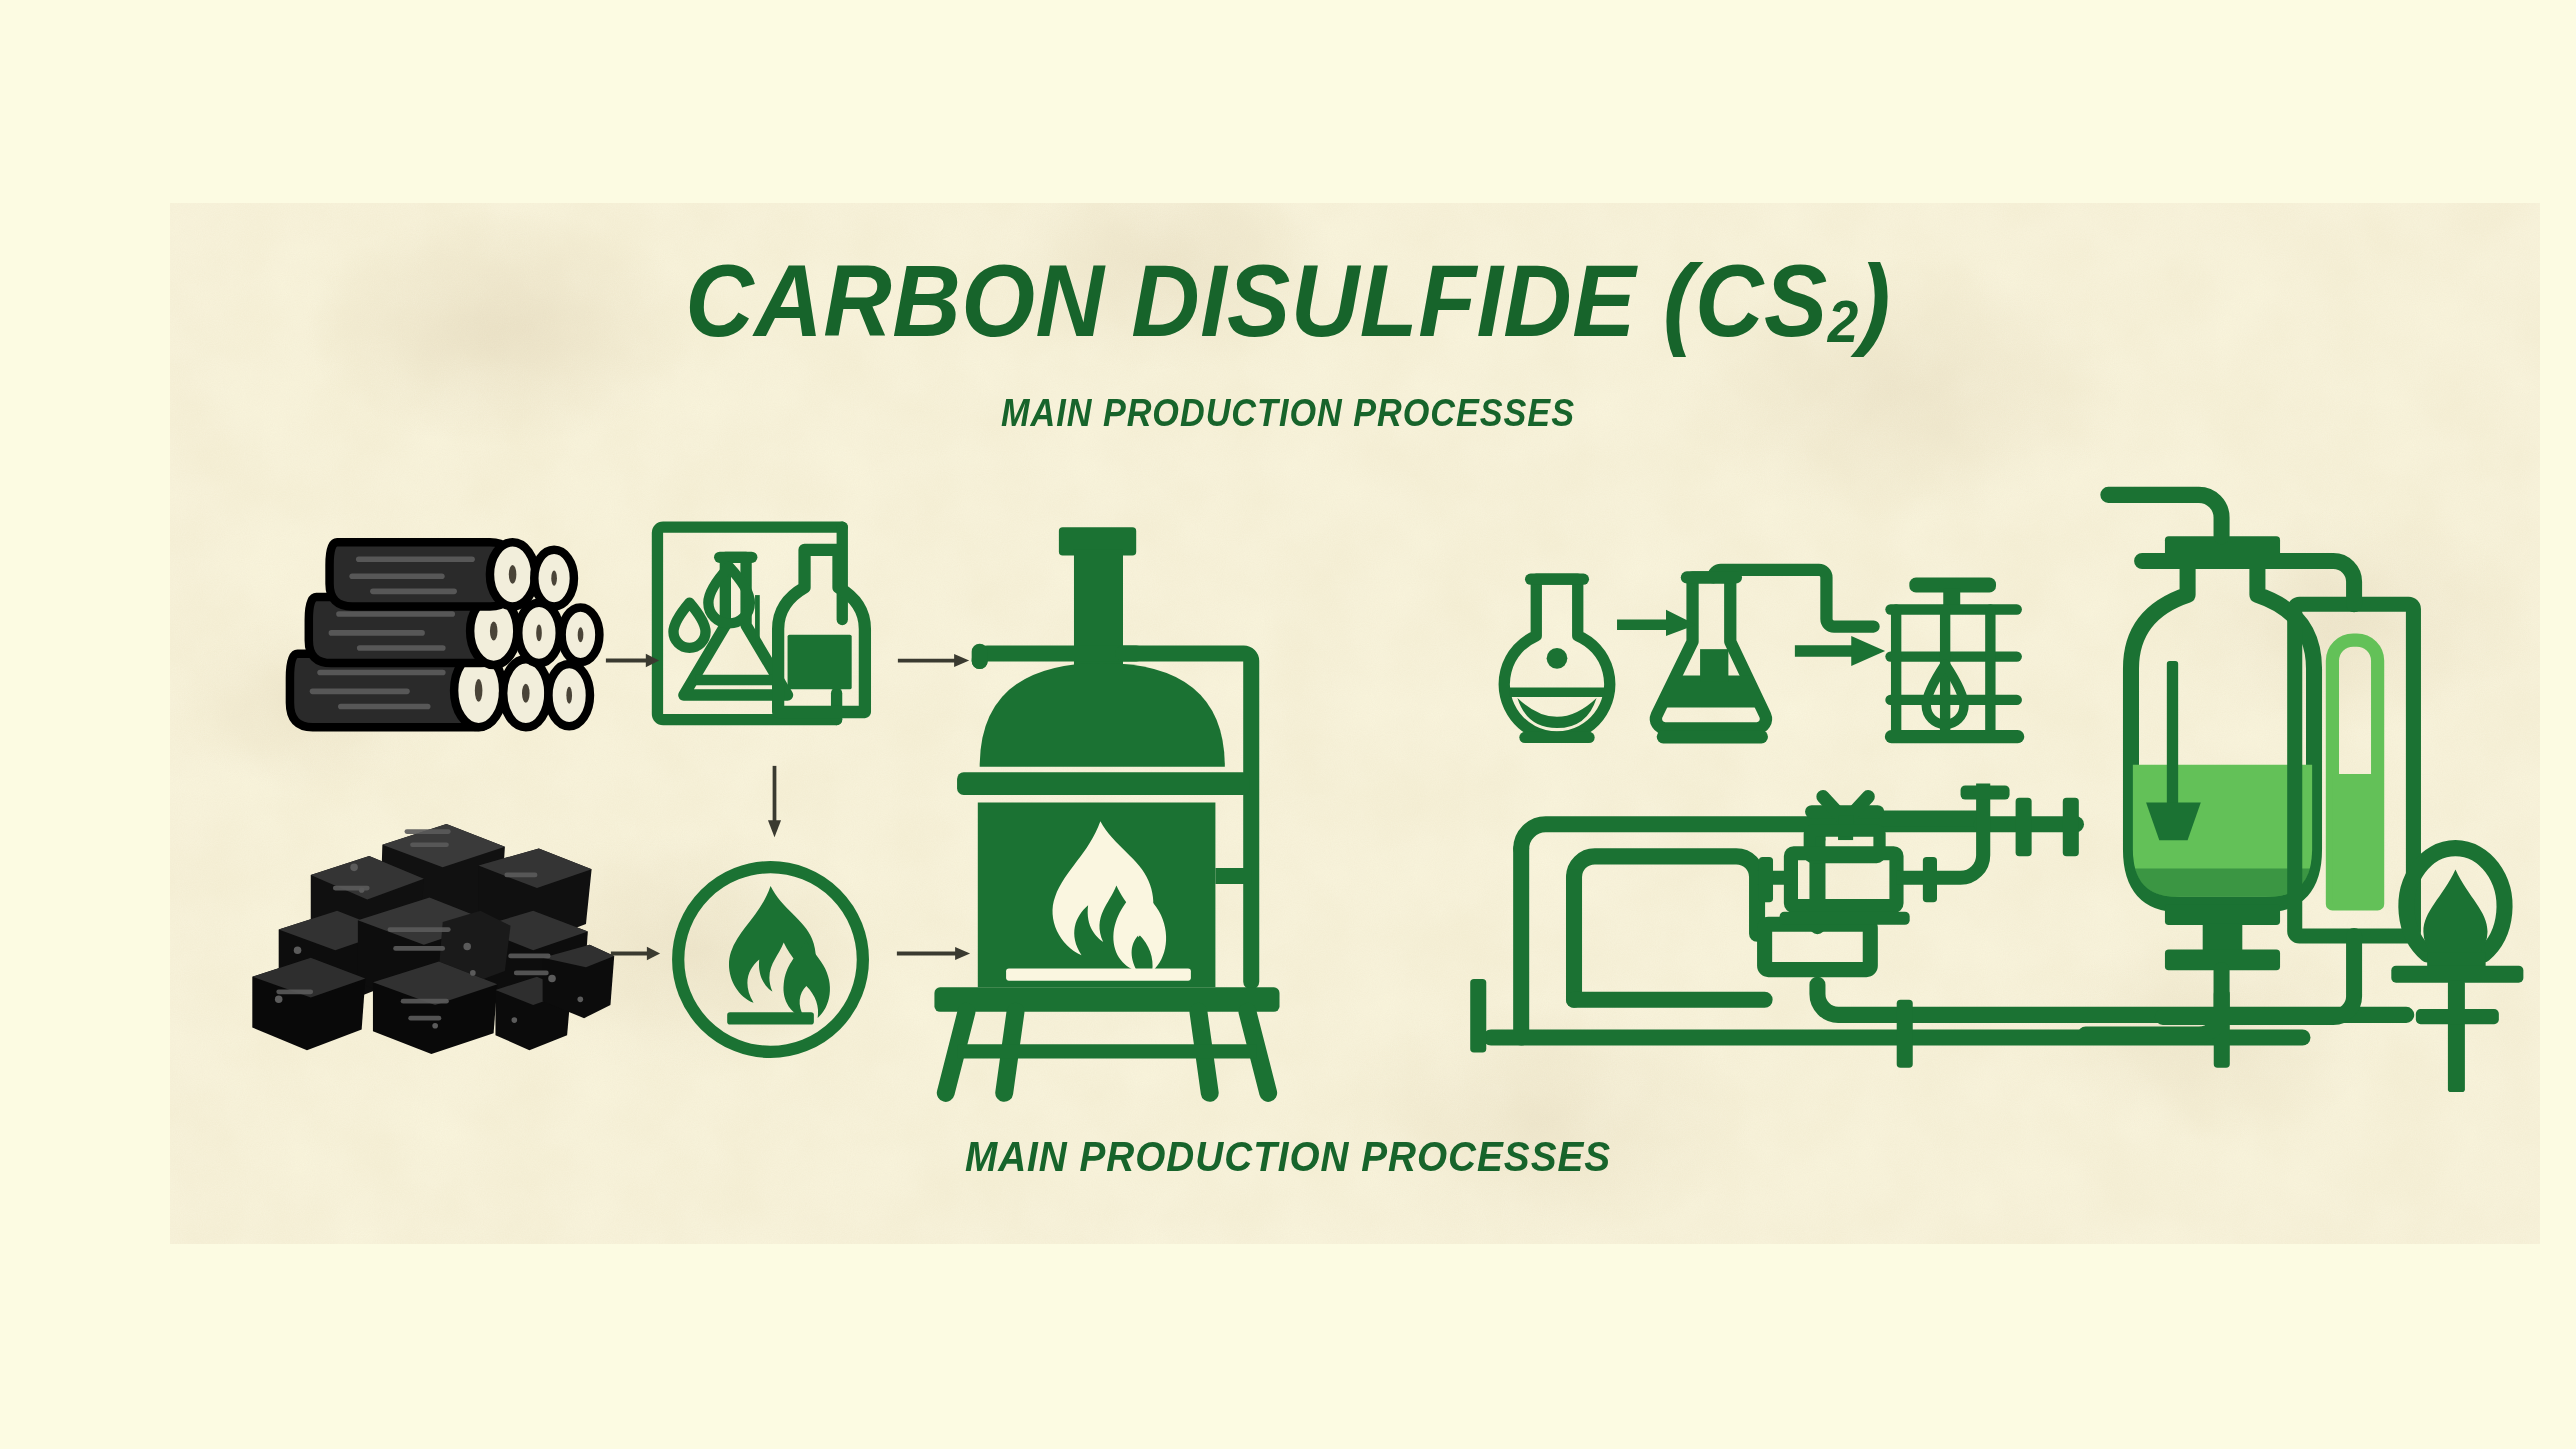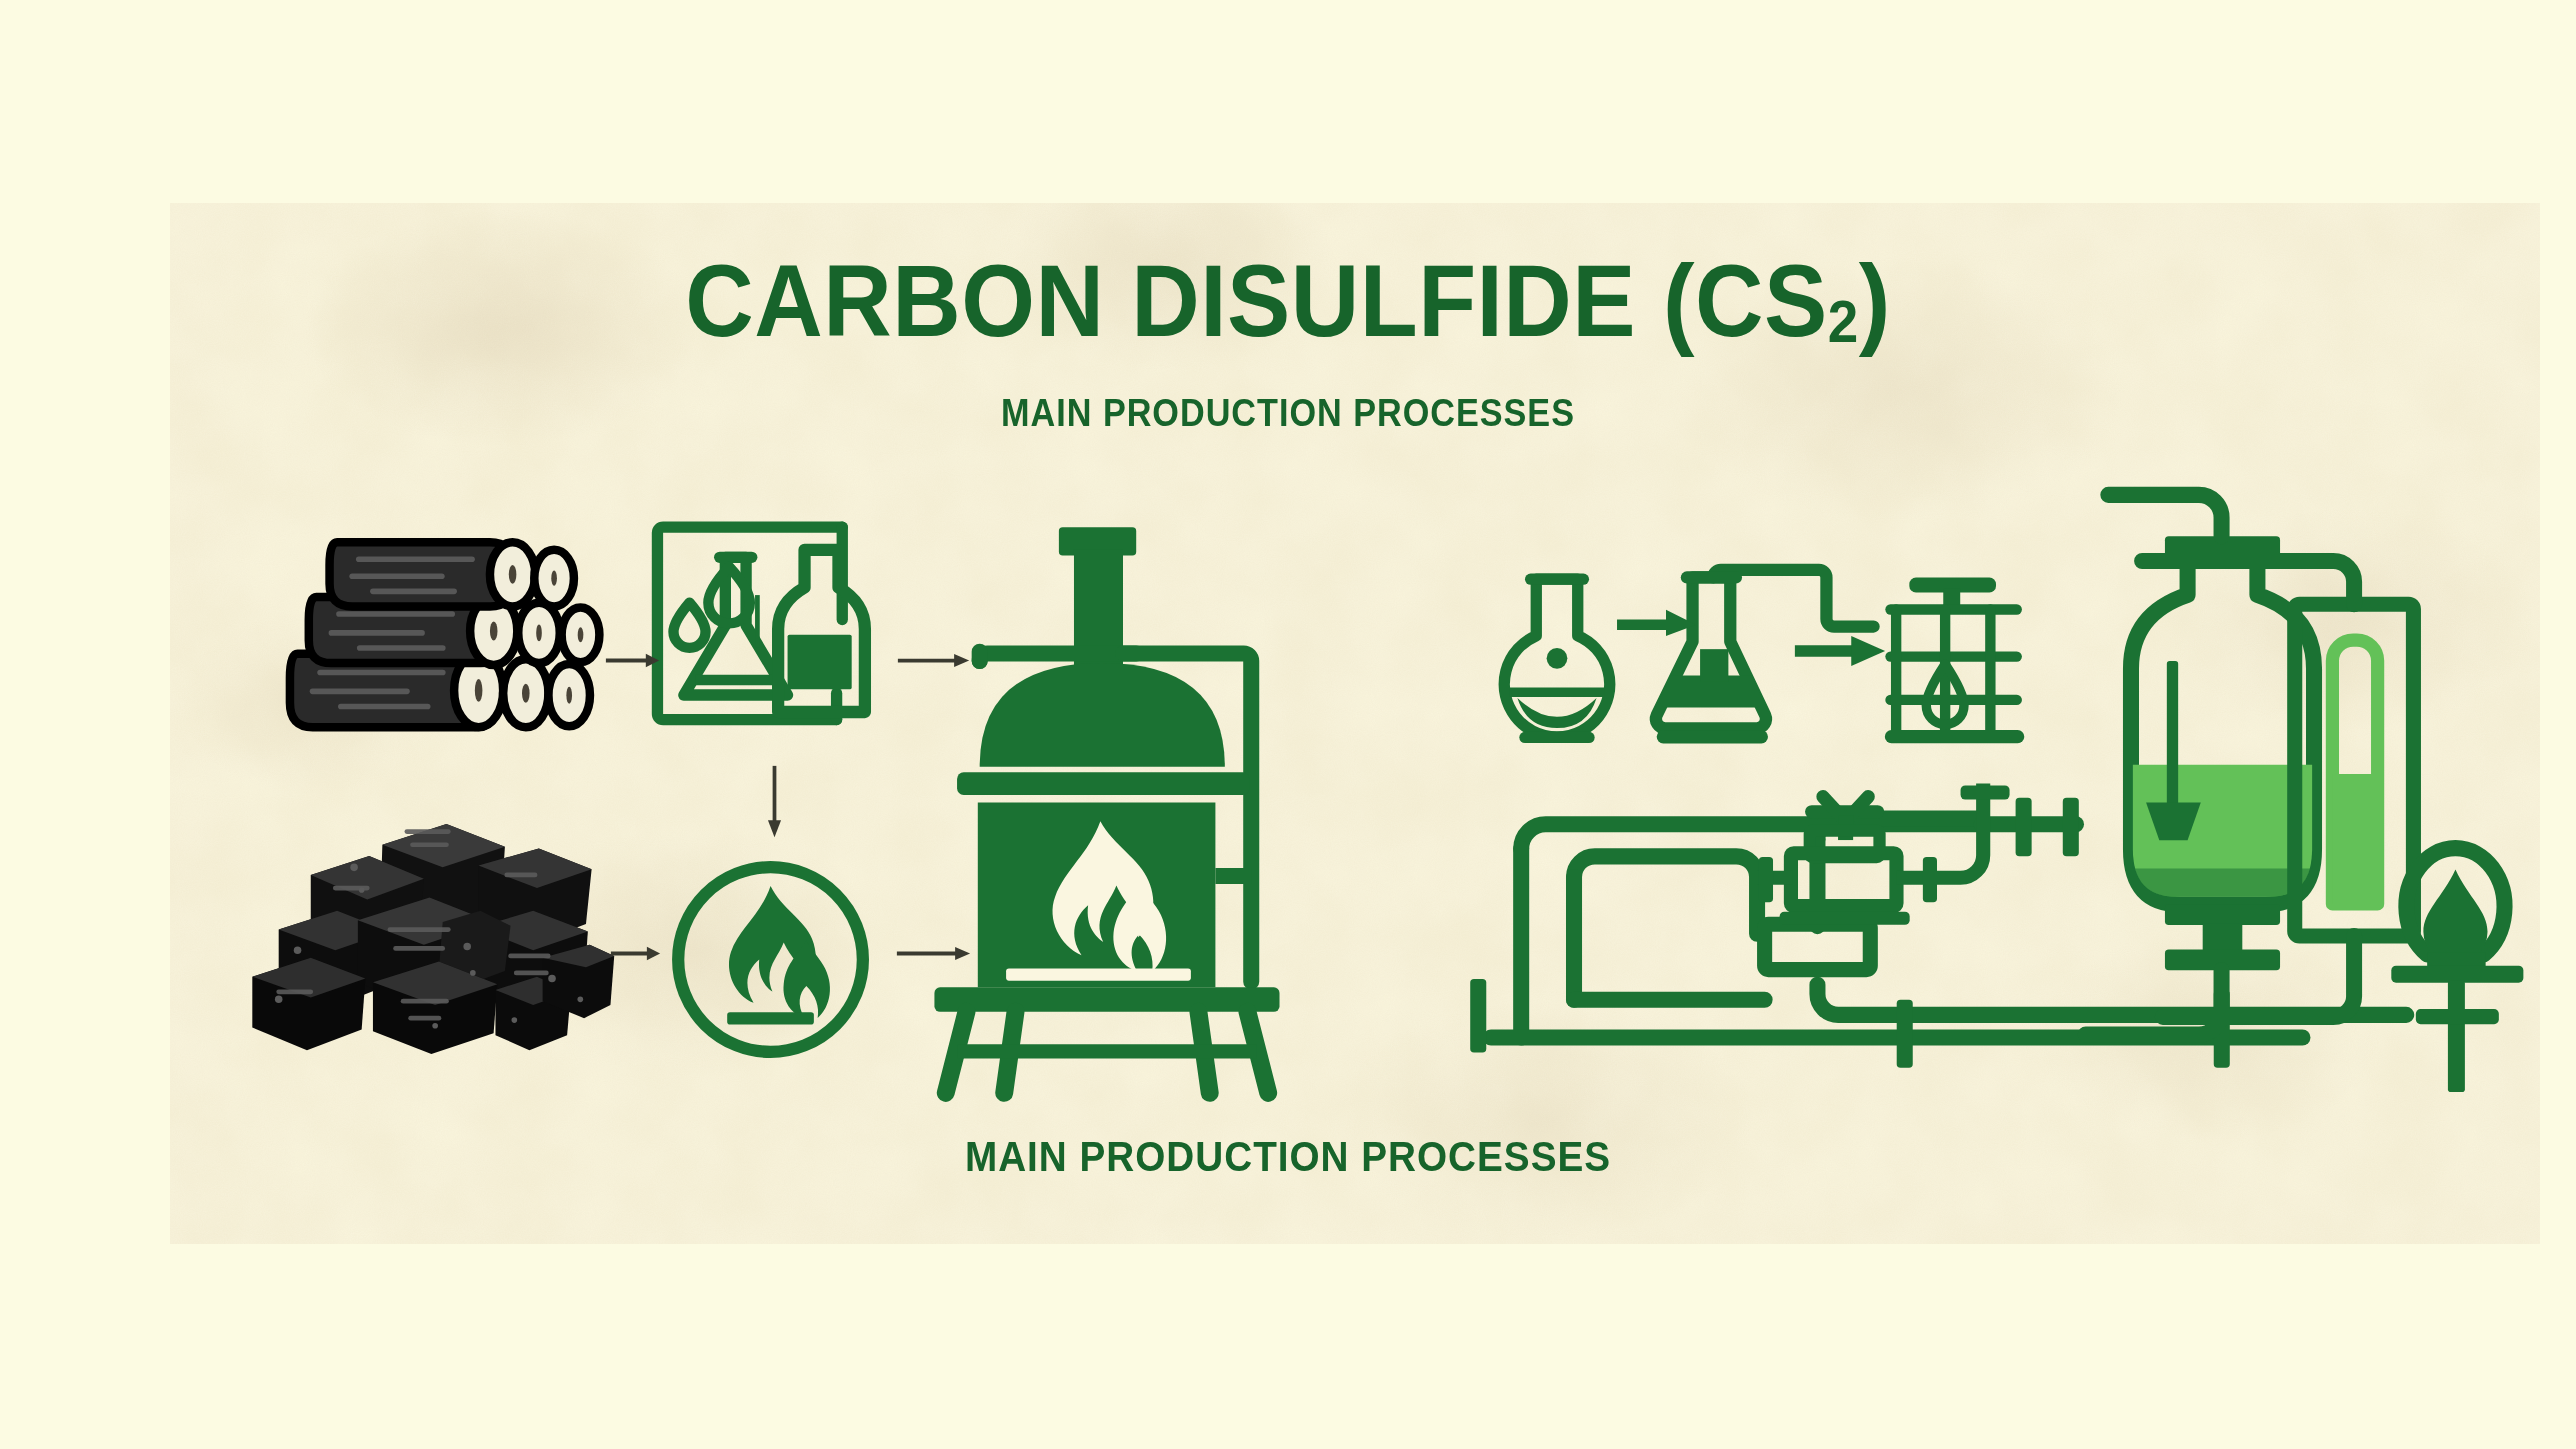--- a/index.html
+++ b/index.html
@@ -2,21 +2,21 @@
 <html style="font-size:15px"><head>
 <meta charset="utf-8">
 <style>
   html,body{margin:0;padding:0;}
   body{
     width:2576px;height:1449px;
     background:#FCFBE2;
     font-family:"Liberation Sans", sans-serif;
     overflow:hidden;
   }
-  #stage{position:relative;width:2576px;height:1247px;}
+  #stage{position:relative;width:2576px;height:1247px;font-style:italic;}
 
   
   #panel{
     position:absolute;left:170px;top:203px;width:2370px;height:1041px;
     background:
       radial-gradient(ellipse 283px 170px at 14% 12%, rgba(196,176,140,.22), rgba(196,176,140,0) 70%),
       radial-gradient(ellipse 245px 151px at 42% 6%,  rgba(196,176,140,.18), rgba(196,176,140,0) 70%),
       radial-gradient(ellipse 321px 189px at 73% 18%, rgba(196,176,140,.16), rgba(196,176,140,0) 70%),
       radial-gradient(ellipse 264px 160px at 92% 40%, rgba(196,176,140,.15), rgba(196,176,140,0) 70%),
       radial-gradient(ellipse 283px 179px at 22% 72%, rgba(196,176,140,.17), rgba(196,176,140,0) 70%),

